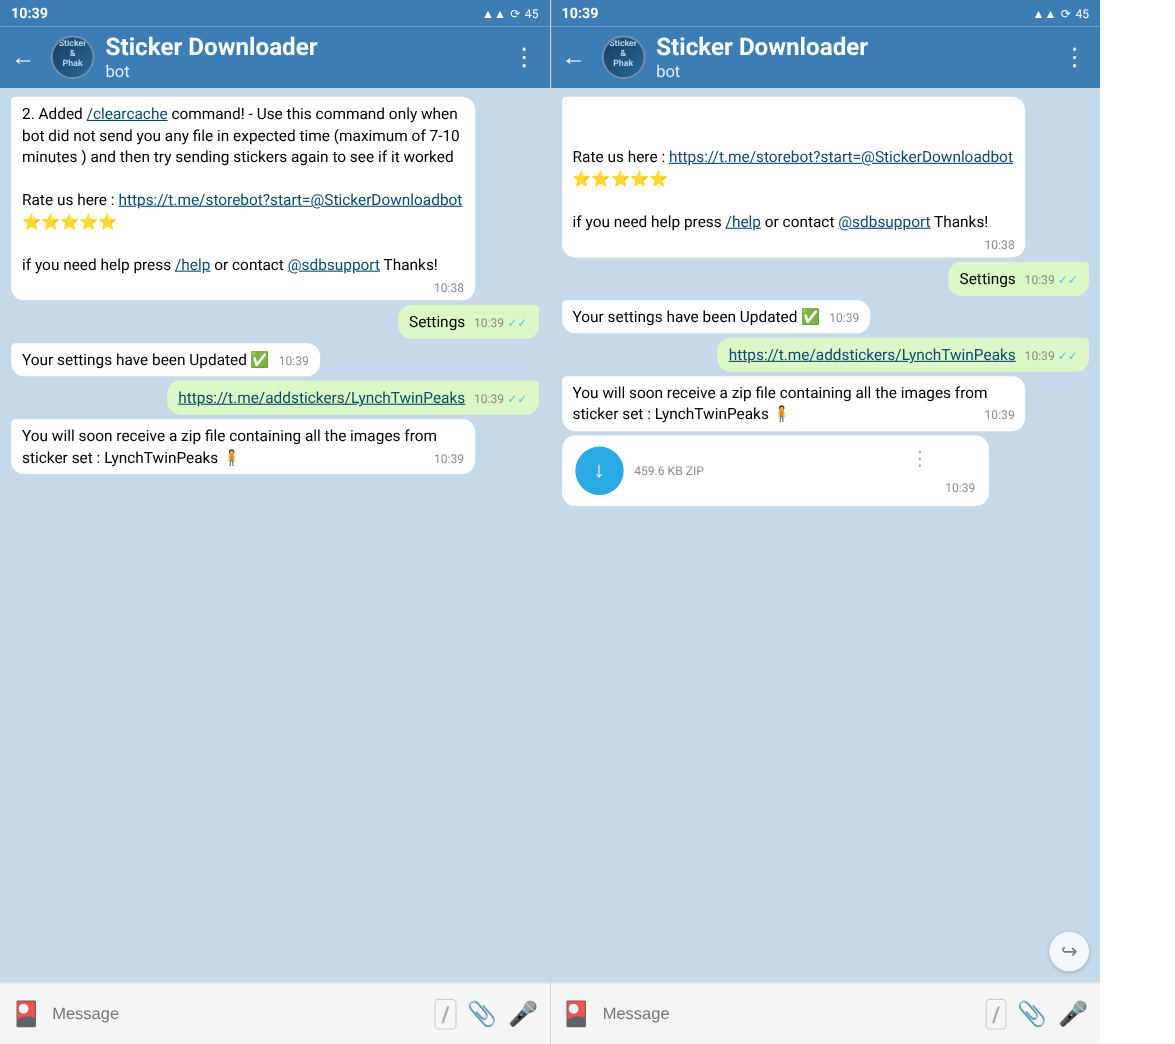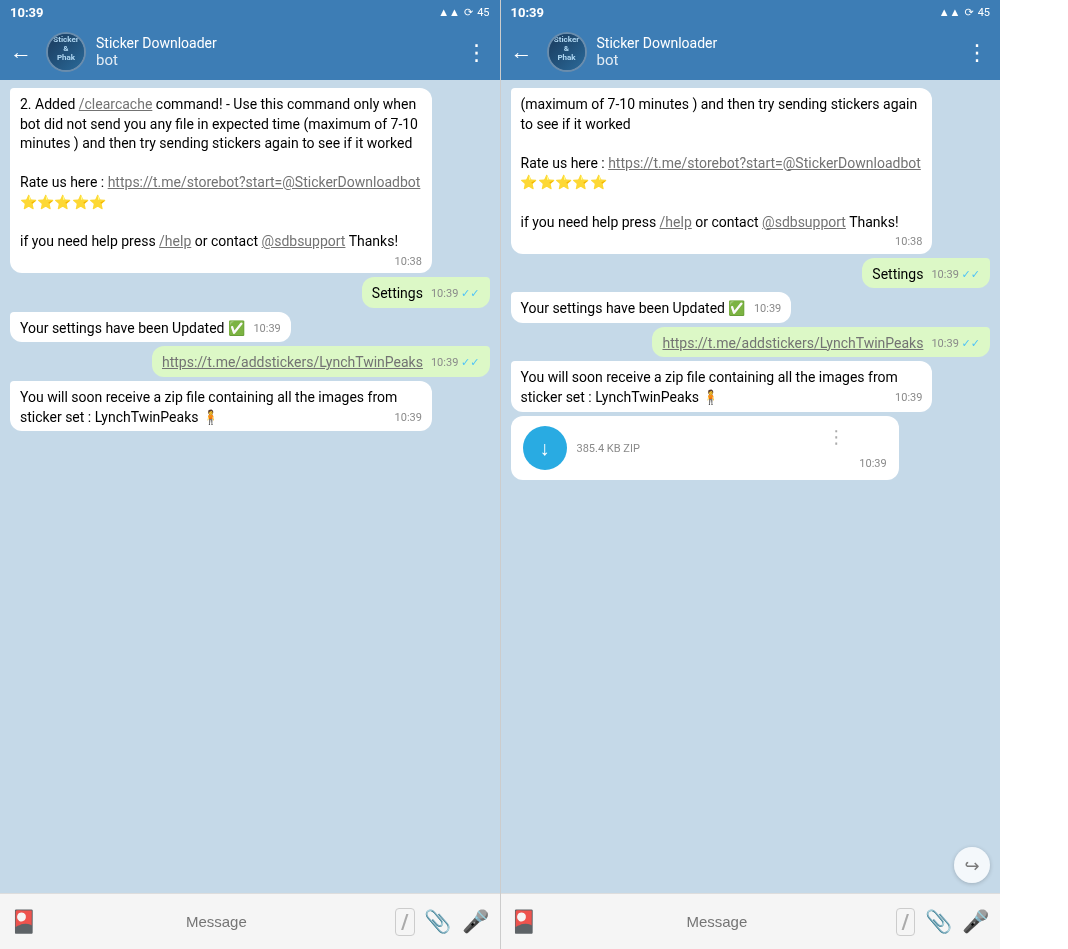--- a/index.html
+++ b/index.html
@@ -57,21 +57,21 @@
       overflow: hidden; flex-shrink: 0;
       border: 2px solid rgba(255,255,255,0.3);
     }
     .avatar-inner {
       width: 100%; height: 100%;
       background: linear-gradient(135deg, #1a3a5c, #2a6a9a);
       display: flex; align-items: flex-start; justify-content: center;
       font-size: 9px; color: #aed6f1; text-align: center; line-height: 1.1;
     }
     .header-info { flex: 1; }
-    .header-title { font-size: 14px; font-weight: normal; }
+    .header-title { font-size: 22px; font-weight: bold; }
     .header-sub { font-size: 15px; color: rgba(255,255,255,0.85); }
     .header-more { font-size: 22px; color: white; cursor: pointer; letter-spacing: 2px; }
 
     
     .chat-area {
       flex: 1;
       background: #c5d9e8;
       overflow-y: auto;
       padding: 8px 10px;
       display: flex;
@@ -109,21 +109,21 @@
       border-radius: 12px 4px 12px 12px;
       align-self: flex-end;
     }
     .msg-time {
       font-size: 11px;
       color: #8a8a8a;
       float: right;
       margin-left: 8px;
       margin-top: 2px;
     }
-    .msg-link { color: #737373; text-decoration: underline; }
+    .msg-link { color: #0c4a6e; text-decoration: underline; }
     .tick { color: #4fc3f7; font-size: 11px; }
 
     
     .file-bubble {
       background: #fff;
       border-radius: 12px;
       padding: 10px 12px;
       max-width: 88%;
       align-self: flex-start;
       display: flex;
@@ -158,21 +158,20 @@
       cursor: pointer;
       flex-shrink: 0;
     }
     .msg-input {
       flex: 1;
       background: transparent;
       border: none;
       outline: none;
       font-size: 15px;
       color: #8b5cf6;
-      text-align: center;
     }
 
     
     .share-btn {
       position: absolute;
       bottom: 10px;
       right: 10px;
       width: 36px; height: 36px;
       border-radius: 50%;
       background: rgba(255,255,255,0.8);
@@ -280,21 +279,20 @@
       <div class="header-info">
         <div class="header-title">Sticker Downloader</div>
         <div class="header-sub">bot</div>
       </div>
       <span class="header-more">⋮</span>
     </div>
 
     <div class="chat-area" style="position:relative;">
 
       <div class="msg msg-received">
-        <span>(maximum of 7-10 minutes ) and then try sending stickers again to see if it worked</span>
         <br><br>
         <span>Rate us here : <span class="msg-link">https://t.me/storebot?start=@StickerDownloadbot</span> ⭐⭐⭐⭐⭐</span>
         <br><br>
         <span>if you need help press <span class="msg-link">/help</span> or contact <span class="msg-link">@sdbsupport</span> Thanks!</span>
         <span class="msg-time">10:38</span>
         <br style="clear:both">
       </div>
 
       <div class="msg msg-sent">
         <span>Settings</span>
@@ -319,21 +317,21 @@
         <span class="msg-time">10:39</span>
         <br style="clear:both">
       </div>
 
       <div style="display:flex; align-items:center; gap:6px; max-width:92%; position:relative;">
         <div class="file-bubble" style="flex:1;">
           <div class="download-btn">
             <span>↓</span>
           </div>
           <div class="file-info">
-            <div class="file-size">385.4 KB ZIP</div>
+            <div class="file-size">459.6 KB ZIP</div>
           </div>
           <span class="file-more">⋮</span>
           <span class="msg-time" style="align-self:flex-end; margin-left:4px;">10:39</span>
         </div>
       </div>
 
       <div class="share-btn">
         <span>↪</span>
       </div>
 

